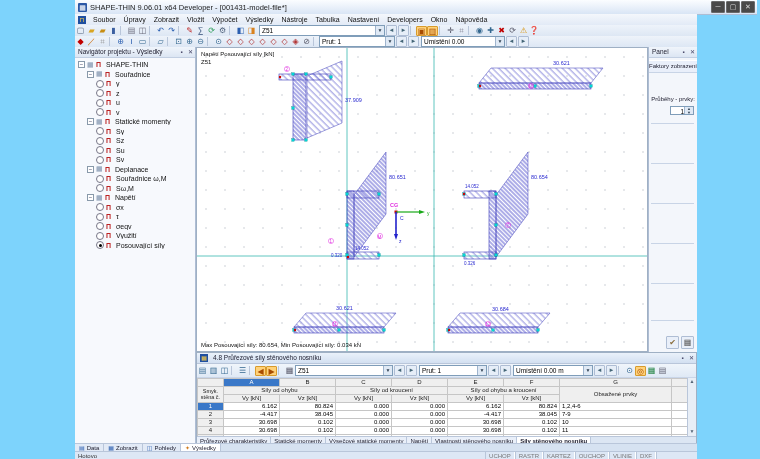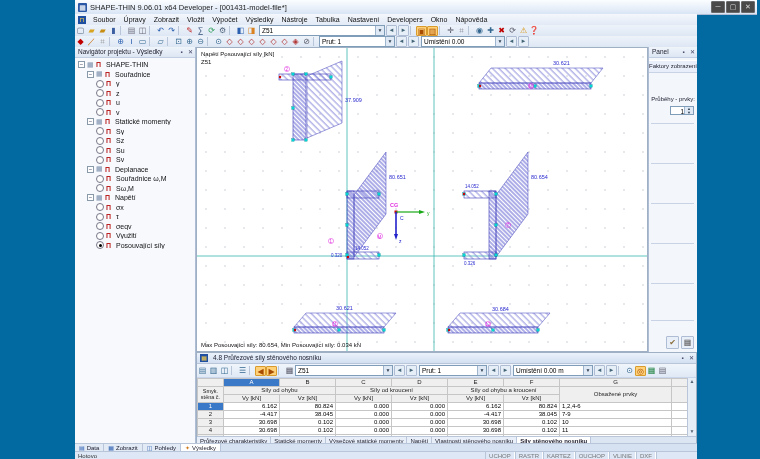--- a/index.html
+++ b/index.html
@@ -1,16 +1,16 @@
 <!DOCTYPE html>
 <html><head>
 <meta charset="utf-8">
 <style>
   html,body{margin:0;padding:0;background:#000;}
-  .stage{position:relative;width:760px;height:459px;background:#0369a1;overflow:hidden;
+  .stage{position:relative;width:760px;height:459px;background:#7dd3fc;overflow:hidden;
          font-family:"Liberation Sans",sans-serif;-webkit-font-smoothing:antialiased;}
   
   .titlebar{position:absolute;left:75px;top:0;width:682px;height:14px;
     background:linear-gradient(#fbfdff,#d9e5f5);border-bottom:1px solid #aebdd4;
     display:flex;align-items:center;font-size:7.5px;color:#222;}
   .appicon{width:9px;height:9px;margin:0 3px 0 3px;background:#2a57a5;color:#fff;font-size:7px;
     line-height:9px;text-align:center;border-radius:1px;}
   .winbtns{margin-left:auto;display:flex;gap:1px;margin-right:2px;}
   .winbtn{width:12px;height:10px;background:#494949;color:#ddd;font-size:7px;line-height:10px;
     text-align:center;border:1px solid #6a6a6a;border-radius:1px;}

